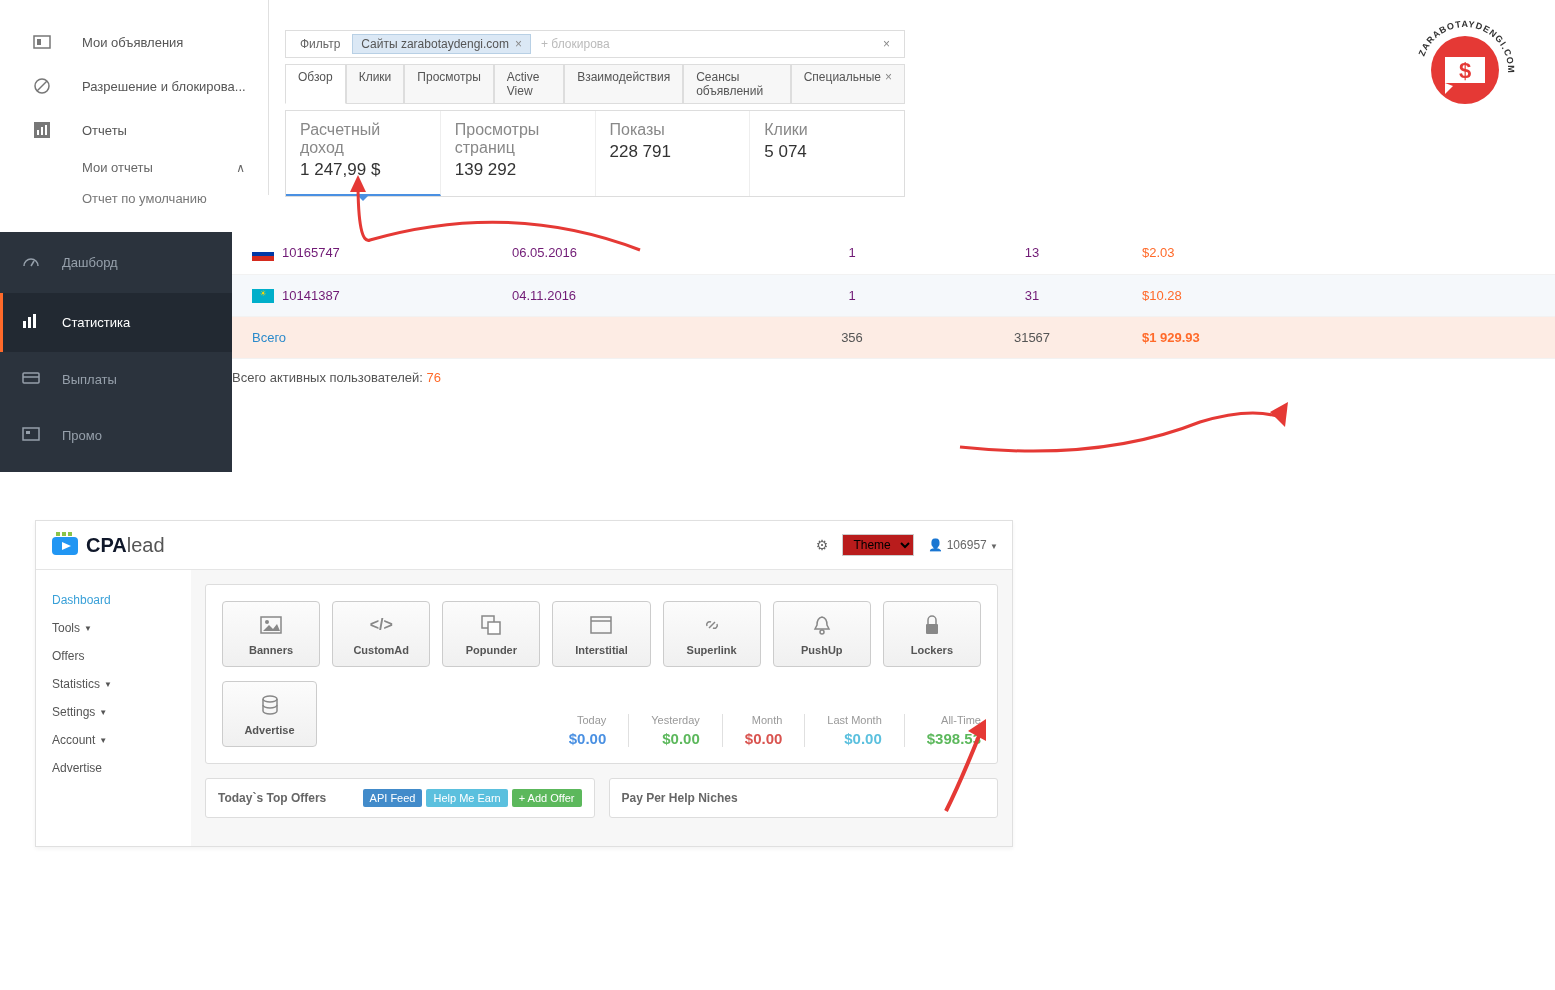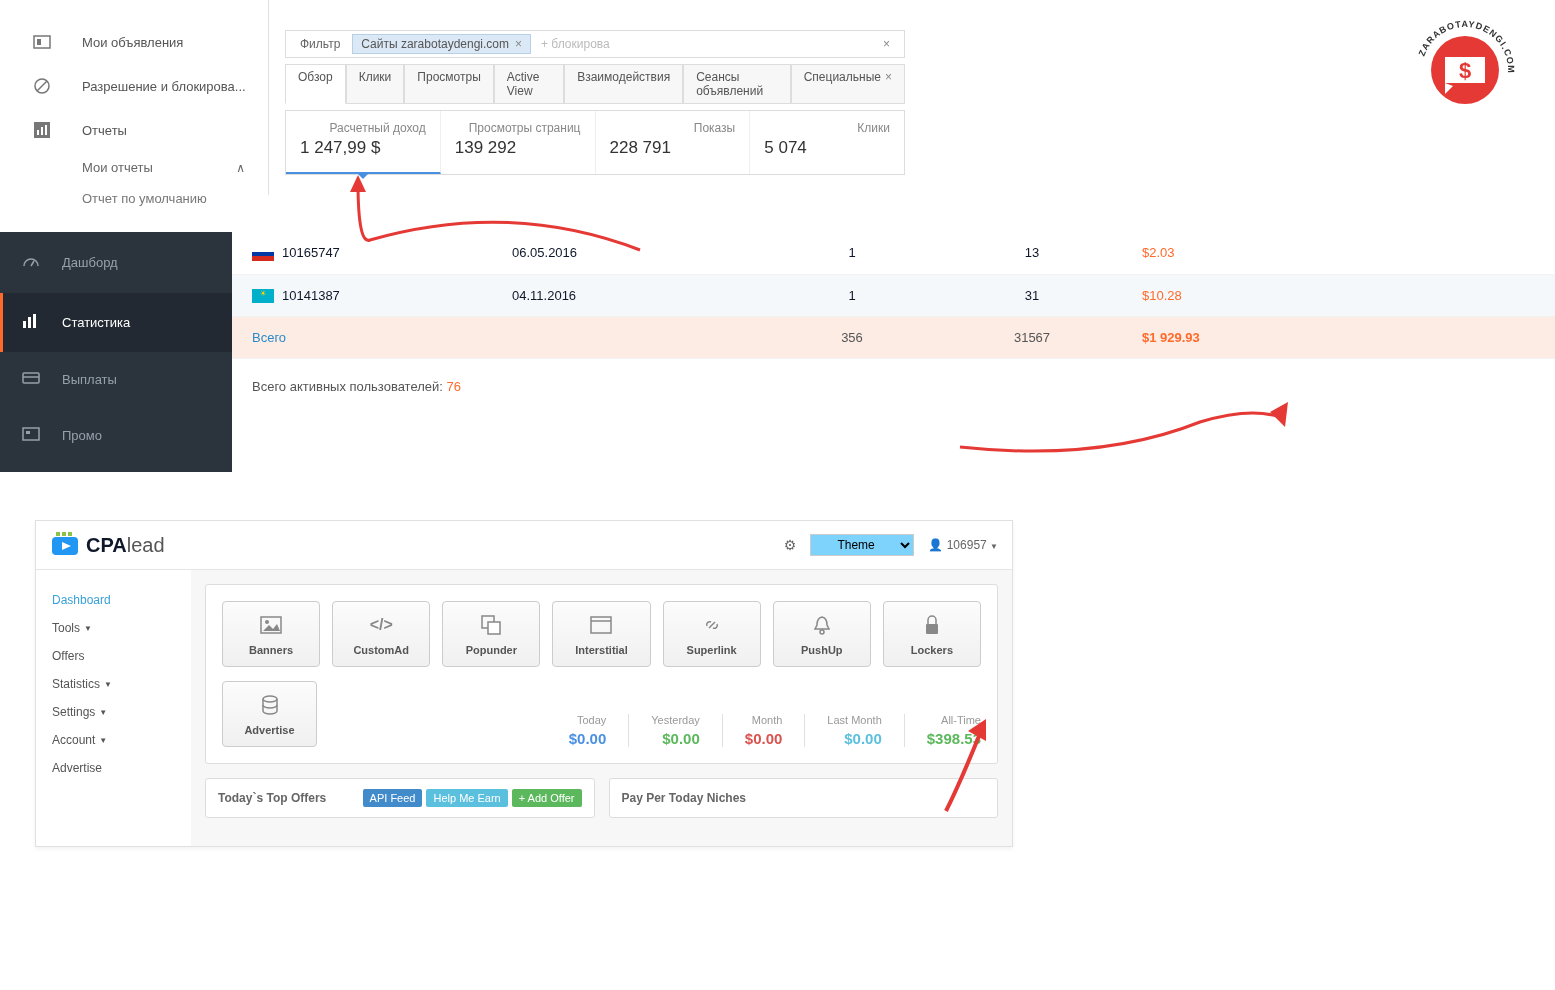--- a/index.html
+++ b/index.html
@@ -20,56 +20,56 @@
 .filter-chip .x { margin-left: 6px; color: #888; cursor: pointer; }
 .filter-add { color: #bbb; padding: 2px 10px; }
 .filter-close { margin-left: auto; color: #888; padding: 2px 8px; cursor: pointer; }
 .tabs1 { display: flex; margin-top: 6px; }
 .tab1 { border: 1px solid #ddd; padding: 5px 12px; font-size: 12px; color: #555; background: #f7f7f7; cursor: pointer; }
 .tab1.active { background: #fff; border-bottom: 1px solid #fff; }
 .tab1 .x { margin-left: 4px; color: #888; }
 .metrics { display: flex; border: 1px solid #ddd; margin-top: 6px; }
 .metric { border-right: 1px solid #eee; padding: 10px 14px 14px 14px; flex: 1; }
 .metric:last-child { border-right: none; }
-.metric-label { font-size: 12px; color: #888; text-align: right; }
+.metric-label { font-size: 16px; color: #888; }
 .metric-value { font-size: 17px; color: #333; margin-top: 3px; }
 .metric.active { border-bottom: 2px solid #4a90e2; position: relative; }
 .metric.active::after { content: ''; position: absolute; bottom: -7px; left: 50%; transform: translateX(-50%); border-left: 6px solid transparent; border-right: 6px solid transparent; border-top: 6px solid #4a90e2; }
 
 
 .section2 { display: flex; margin-top: 18px; position: relative; }
 .sidebar2 { width: 232px; background: #2b333d; color: #96a0ab; min-height: 240px; }
 .sidebar2-item { display: flex; align-items: center; padding: 20px 22px; cursor: pointer; }
 .sidebar2-item .icon { width: 22px; margin-right: 18px; }
 .sidebar2-item.active { background: #222932; border-left: 3px solid #ff6a2a; color: #fff; padding-left: 19px; }
 .content2 { flex: 1; }
 .table2 { width: 100%; border-collapse: collapse; }
-.table2 td { padding: 13px 20px; font-size: 13px; color: #0f172a; border-bottom: 1px solid #f2f2f2; }
+.table2 td { padding: 13px 20px; font-size: 13px; color: #701a75; border-bottom: 1px solid #f2f2f2; }
 .table2 tr.alt td { background: #f5f8fb; }
 .flag { display: inline-block; width: 22px; height: 14px; vertical-align: middle; margin-right: 8px; }
 .flag-ru { background: linear-gradient(to bottom, #fff 33%, #0039a6 33%, #0039a6 66%, #d52b1e 66%); }
 .flag-kz { background: #00afca; position: relative; }
 .flag-kz::after { content: '☀'; color: #ffd700; font-size: 8px; position: absolute; left: 50%; top: 0; transform: translateX(-50%); }
 .table2 .num { text-align: center; }
 .table2 .money { color: #ff6a2a; padding-right: 30px; }
 .total-row td { background: #fdece4 !important; color: #2b8acb; }
 .total-row .num { color: #555; }
 .total-row .money { color: #ff6a2a; font-weight: bold; }
-.active-users { padding: 20px; font-size: 13px; color: #555; }
+.active-users { font-size: 13px; color: #555; margin-top: 11px; }
 .active-users .count { color: #ff6a2a; }
 
 
 .section3 { margin-top: 48px; margin-left: 35px; width: 978px; border: 1px solid #e0e0e0; background: #fff; box-shadow: 0 2px 4px rgba(0,0,0,0.05); position: relative; }
 .header3 { display: flex; align-items: center; padding: 10px 14px; border-bottom: 1px solid #e5e5e5; }
 .logo3 { display: flex; align-items: center; flex: 1; }
 .logo3 svg { margin-right: 4px; }
 .logo3-text { font-size: 20px; font-weight: 300; color: #555; }
 .logo3-text strong { font-weight: bold; color: #0f172a; }
 .header3-right { display: flex; align-items: center; gap: 14px; font-size: 12px; color: #666; }
-.theme-select { border: 1px solid #ccc; padding: 2px 22px; font-size: 12px; background: #7dd3fc; }
+.theme-select { border: 1px solid #ccc; padding: 2px 6px; font-size: 12px; background: #b91c1c; }
 .body3 { display: flex; }
 .sidebar3 { width: 155px; padding: 16px 12px; }
 .sidebar3-item { padding: 7px 4px; font-size: 12px; color: #555; cursor: pointer; display: flex; align-items: center; }
 .sidebar3-item.first { color: #39a0d8; }
 .sidebar3-item .caret { margin-left: 4px; font-size: 8px; }
 .main3 { flex: 1; padding: 14px; background: #f7f7f7; }
 .panel3 { background: #fff; border: 1px solid #ddd; border-radius: 3px; padding: 16px; margin-bottom: 14px; }
 .tool-btns { display: flex; gap: 12px; }
 .tool-btn { flex: 1; border: 1px solid #ccc; border-radius: 4px; background: linear-gradient(#fcfcfc, #f0f0f0); padding: 10px 4px; text-align: center; cursor: pointer; }
 .tool-btn .icon { height: 26px; display: flex; align-items: center; justify-content: center; color: #888; margin-bottom: 6px; }
@@ -391,21 +391,21 @@
         </div>
       </div>
       <div class="panels-row">
         <div class="panel3 half">
           <span class="panel-title">Today`s Top Offers</span>
           <span class="btn-api">API Feed</span>
           <span class="btn-help">Help Me Earn</span>
           <span class="btn-add">+ Add Offer</span>
         </div>
         <div class="panel3 half">
-          <span class="panel-title">Pay Per Today Niches</span>
+          <span class="panel-title">Pay Per Help Niches</span>
         </div>
       </div>
     </div>
   </div>
   <svg class="arrow-svg" style="left:870px;top:190px;width:120px;height:110px">
     <path d="M 40 100 Q 55 70 75 20" fill="none" stroke="#e53935" stroke-width="4"></path>
     <path d="M 80 8 L 62 20 L 80 30 Z" fill="#e53935"></path>
   </svg>
 </div>
 

